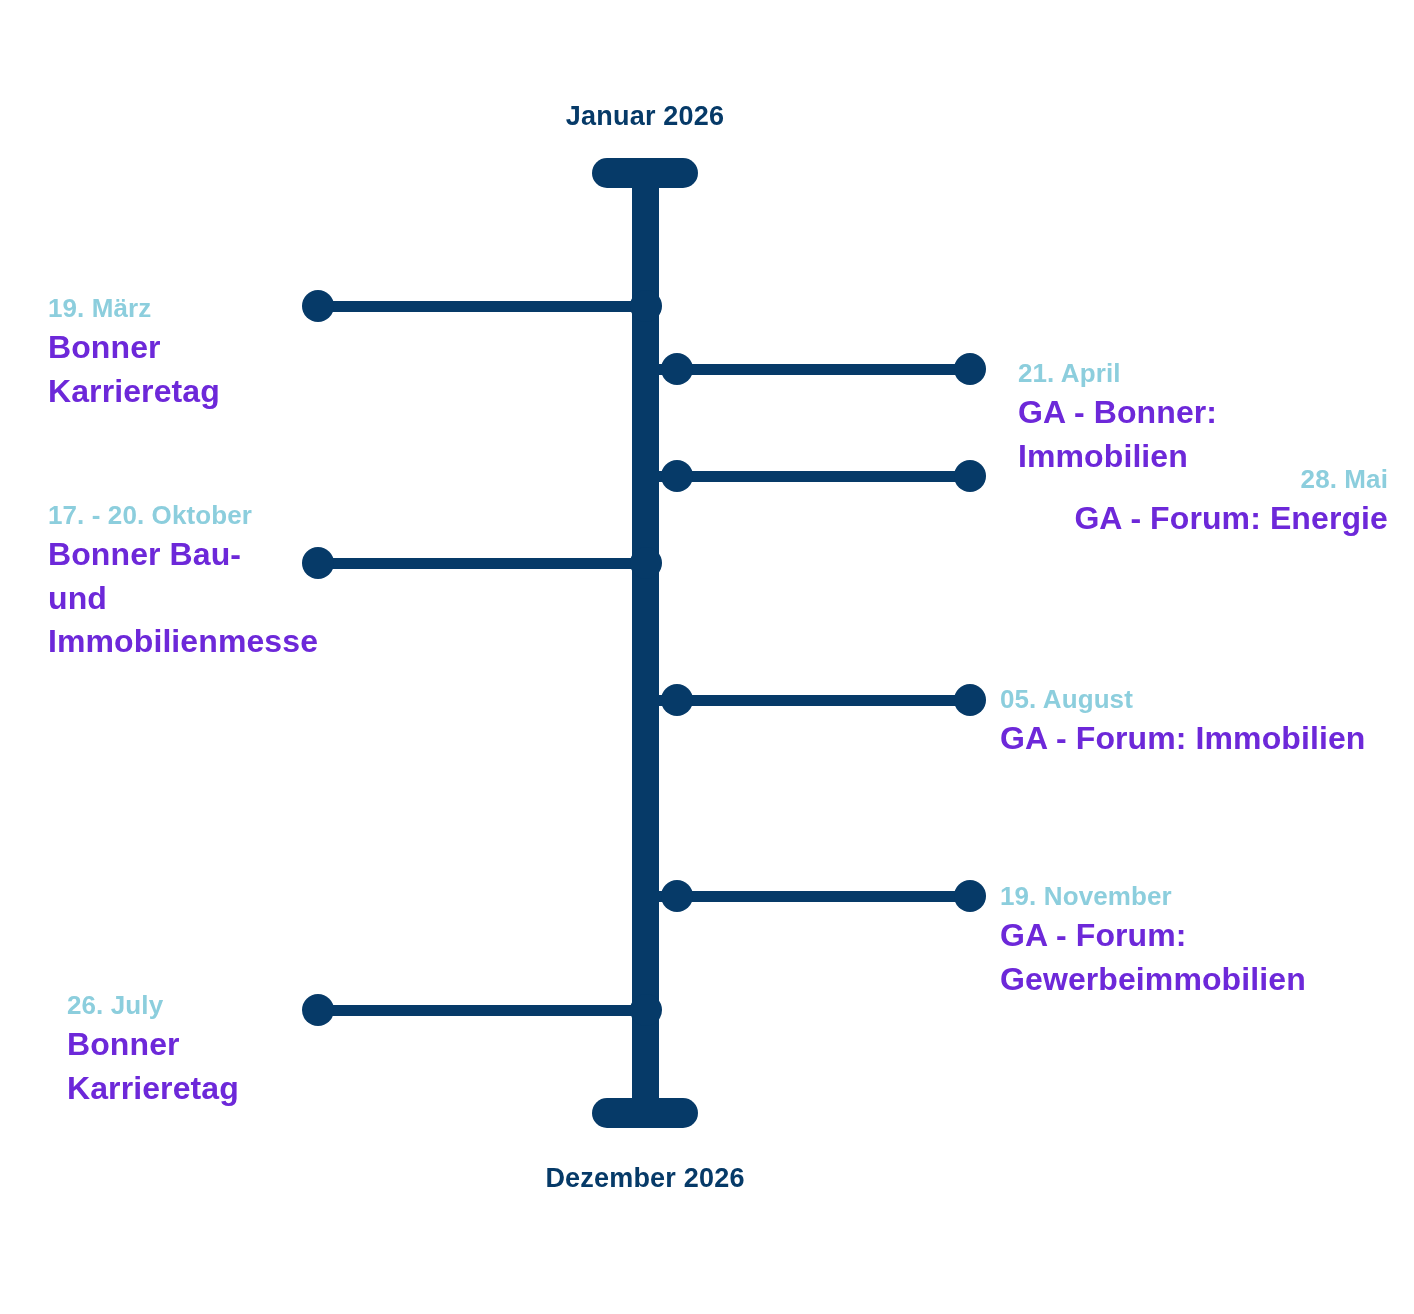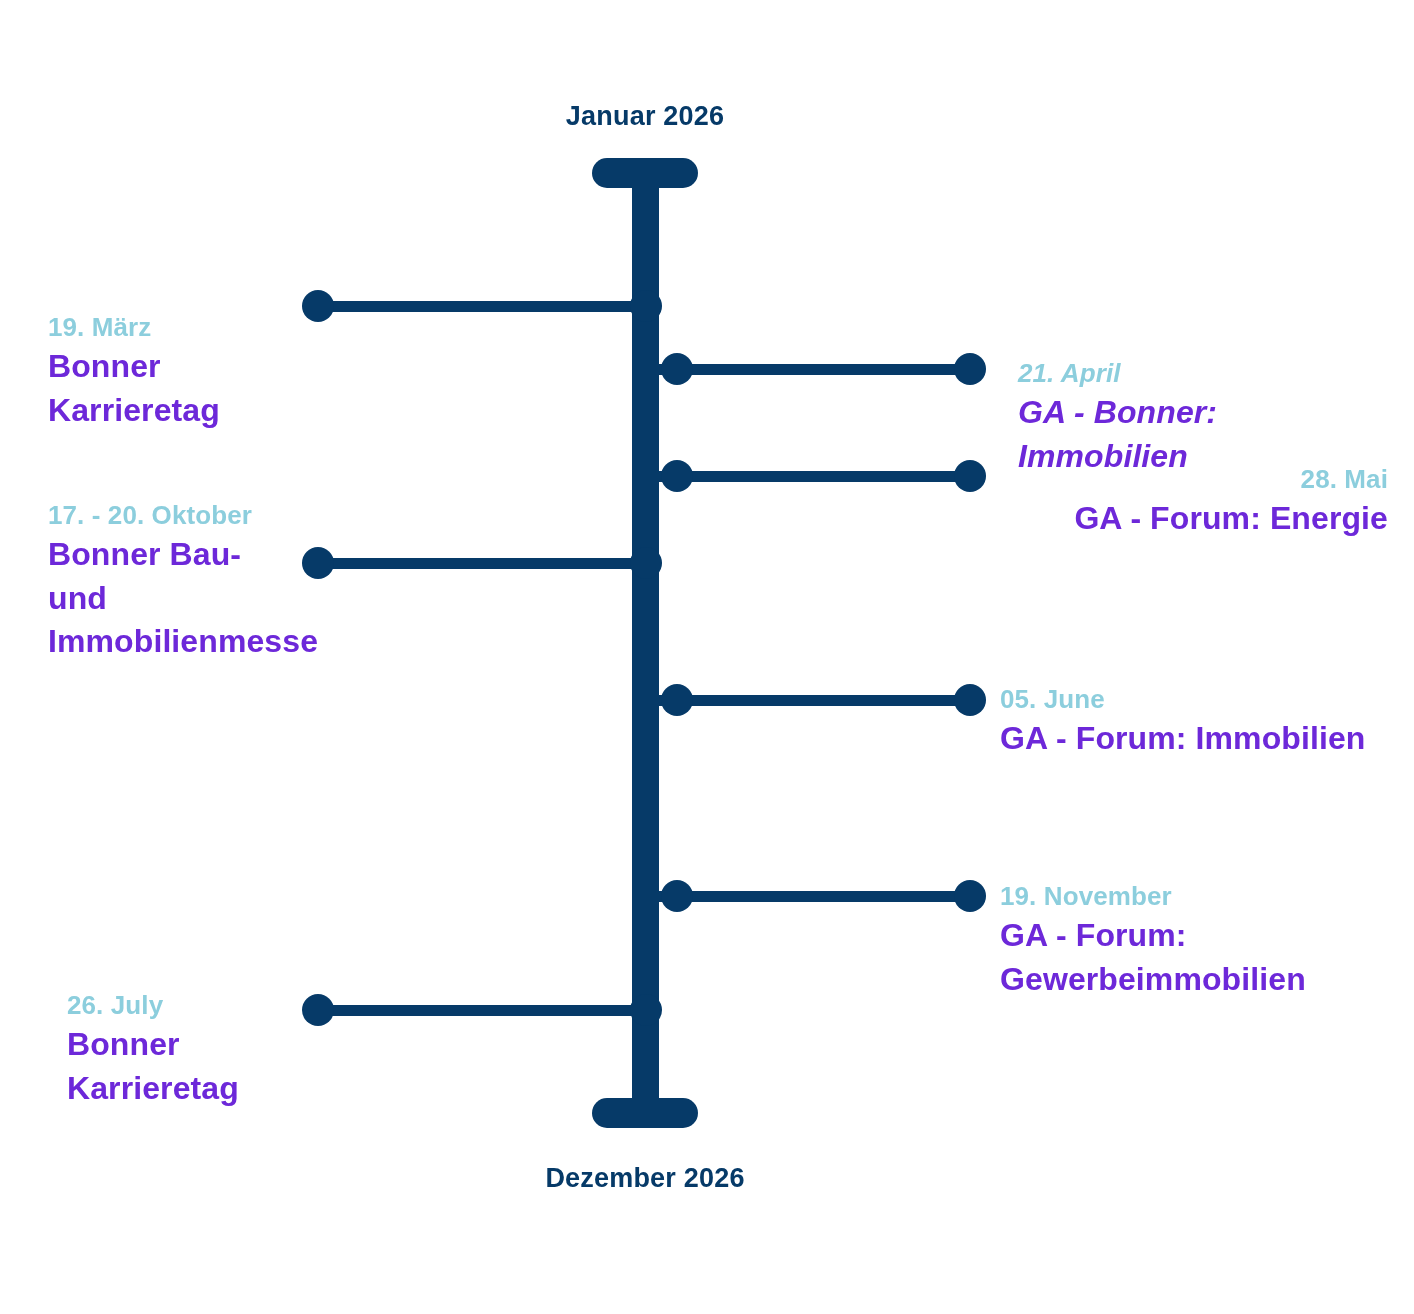--- a/index.html
+++ b/index.html
@@ -102,29 +102,29 @@
   <div class="axis-stem"></div>
   <div class="axis-cap top"></div>
   <div class="axis-cap bottom"></div>
 
   <div class="axis-label" id="axis-label-start">Januar 2026</div>
   <div class="axis-label" id="axis-label-end">Dezember 2026</div>
 
   <div class="branch" style="left:318px; top:301px; width:330px;"></div>
   <div class="node" style="left:630px; top:290px;"></div>
   <div class="node" style="left:302px; top:290px;"></div>
-  <div class="entry left" style="left:48px; top:291px; width:250px;margin-top:19px;">
+  <div class="entry left" style="left:48px; top:291px; width:250px;">
     <div class="entry-date">19. März</div>
     <div class="entry-title">Bonner Karrieretag</div>
   </div>
 
   <div class="branch" style="left:645px; top:364px; width:330px;"></div>
   <div class="node" style="left:661px; top:353px;"></div>
   <div class="node" style="left:954px; top:353px;"></div>
-  <div class="entry right" style="left:1018px; top:356px; width:370px;font-style:italic;">
+  <div class="entry right" style="left:1018px; top:356px; width:370px;">
     <div class="entry-date">21.  April</div>
     <div class="entry-title">GA - Bonner:  Immobilien</div>
   </div>
 
   <div class="branch" style="left:645px; top:471px; width:330px;"></div>
   <div class="node" style="left:661px; top:460px;"></div>
   <div class="node" style="left:954px; top:460px;"></div>
   <div class="entry right" style="left:1018px; top:462px; width:370px;text-align:right;">
     <div class="entry-date">28.  Mai</div>
     <div class="entry-title">GA - Forum:  Energie</div>
@@ -136,21 +136,21 @@
   <div class="entry left" style="left:48px; top:498px; width:252px;">
     <div class="entry-date">17. - 20. Oktober</div>
     <div class="entry-title">Bonner Bau- und</div>
     <div class="entry-title">Immobilienmesse</div>
   </div>
 
   <div class="branch" style="left:645px; top:695px; width:330px;"></div>
   <div class="node" style="left:661px; top:684px;"></div>
   <div class="node" style="left:954px; top:684px;"></div>
   <div class="entry right" style="left:1000px; top:682px; width:390px;">
-    <div class="entry-date">05. June</div>
+    <div class="entry-date">05. August</div>
     <div class="entry-title">GA - Forum:  Immobilien</div>
   </div>
 
   <div class="branch" style="left:645px; top:891px; width:330px;"></div>
   <div class="node" style="left:661px; top:880px;"></div>
   <div class="node" style="left:954px; top:880px;"></div>
   <div class="entry right" style="left:1000px; top:879px; width:390px;">
     <div class="entry-date">19.  November</div>
     <div class="entry-title">GA - Forum:</div>
     <div class="entry-title">Gewerbeimmobilien</div>

